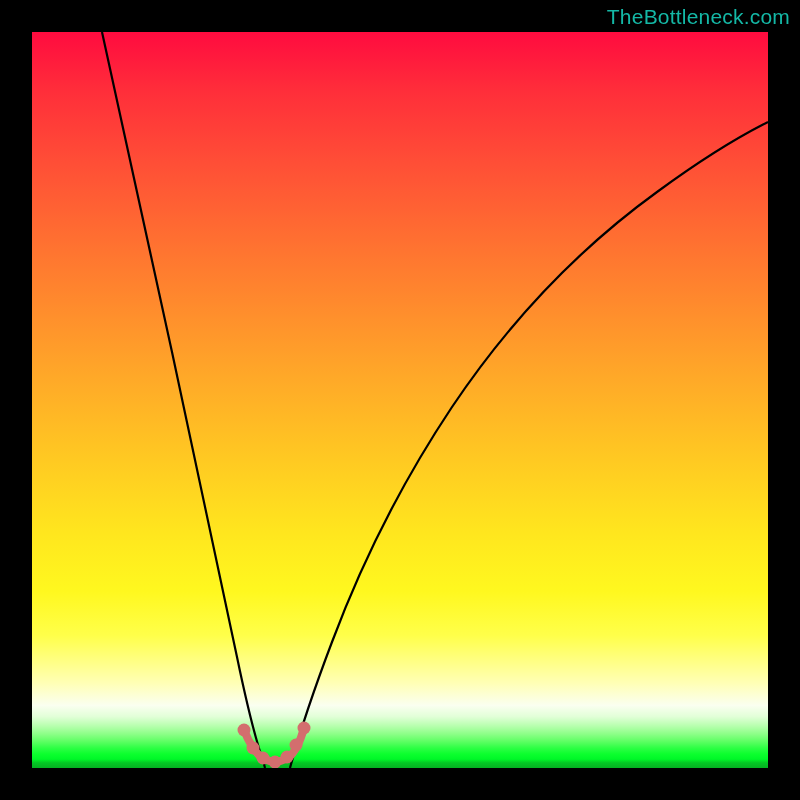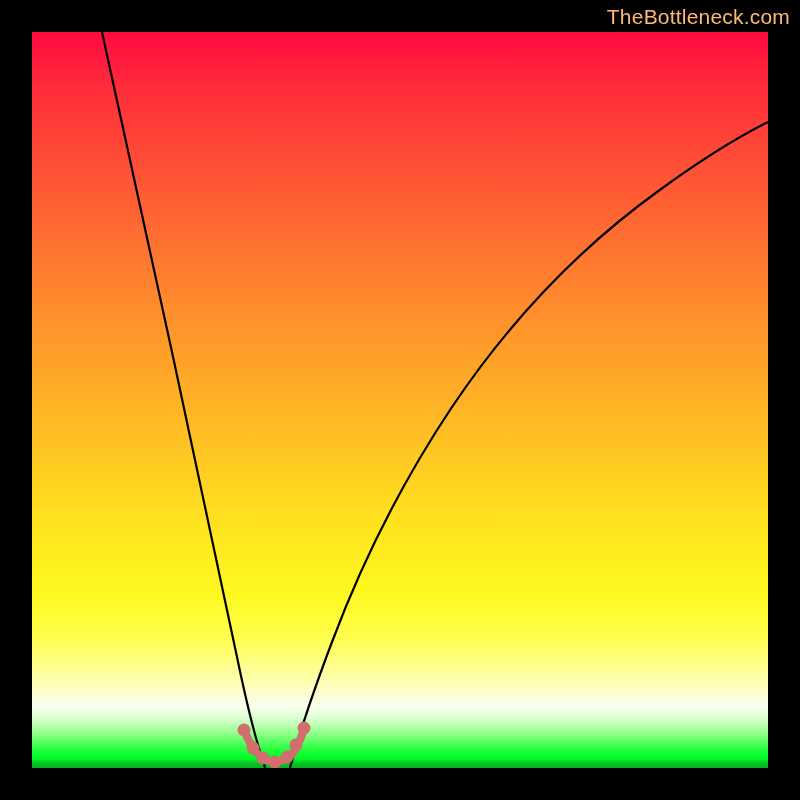--- a/index.html
+++ b/index.html
@@ -53,21 +53,21 @@
       #0cff2e 98.1%,
       #00f828 98.8%,
       #04c724 99.3%,
       #05b122 100%
     );
   }
   .watermark {
     position: absolute;
     top: 5px;
     right: 10px;
-    color: #fdba74;
+    color: #14b8a6;
     font-size: 21px;
     letter-spacing: 0.2px;
     font-weight: 400;
   }
   svg.curves {
     position: absolute;
     top: 0; left: 0;
     width: 100%;
     height: 100%;
   }

